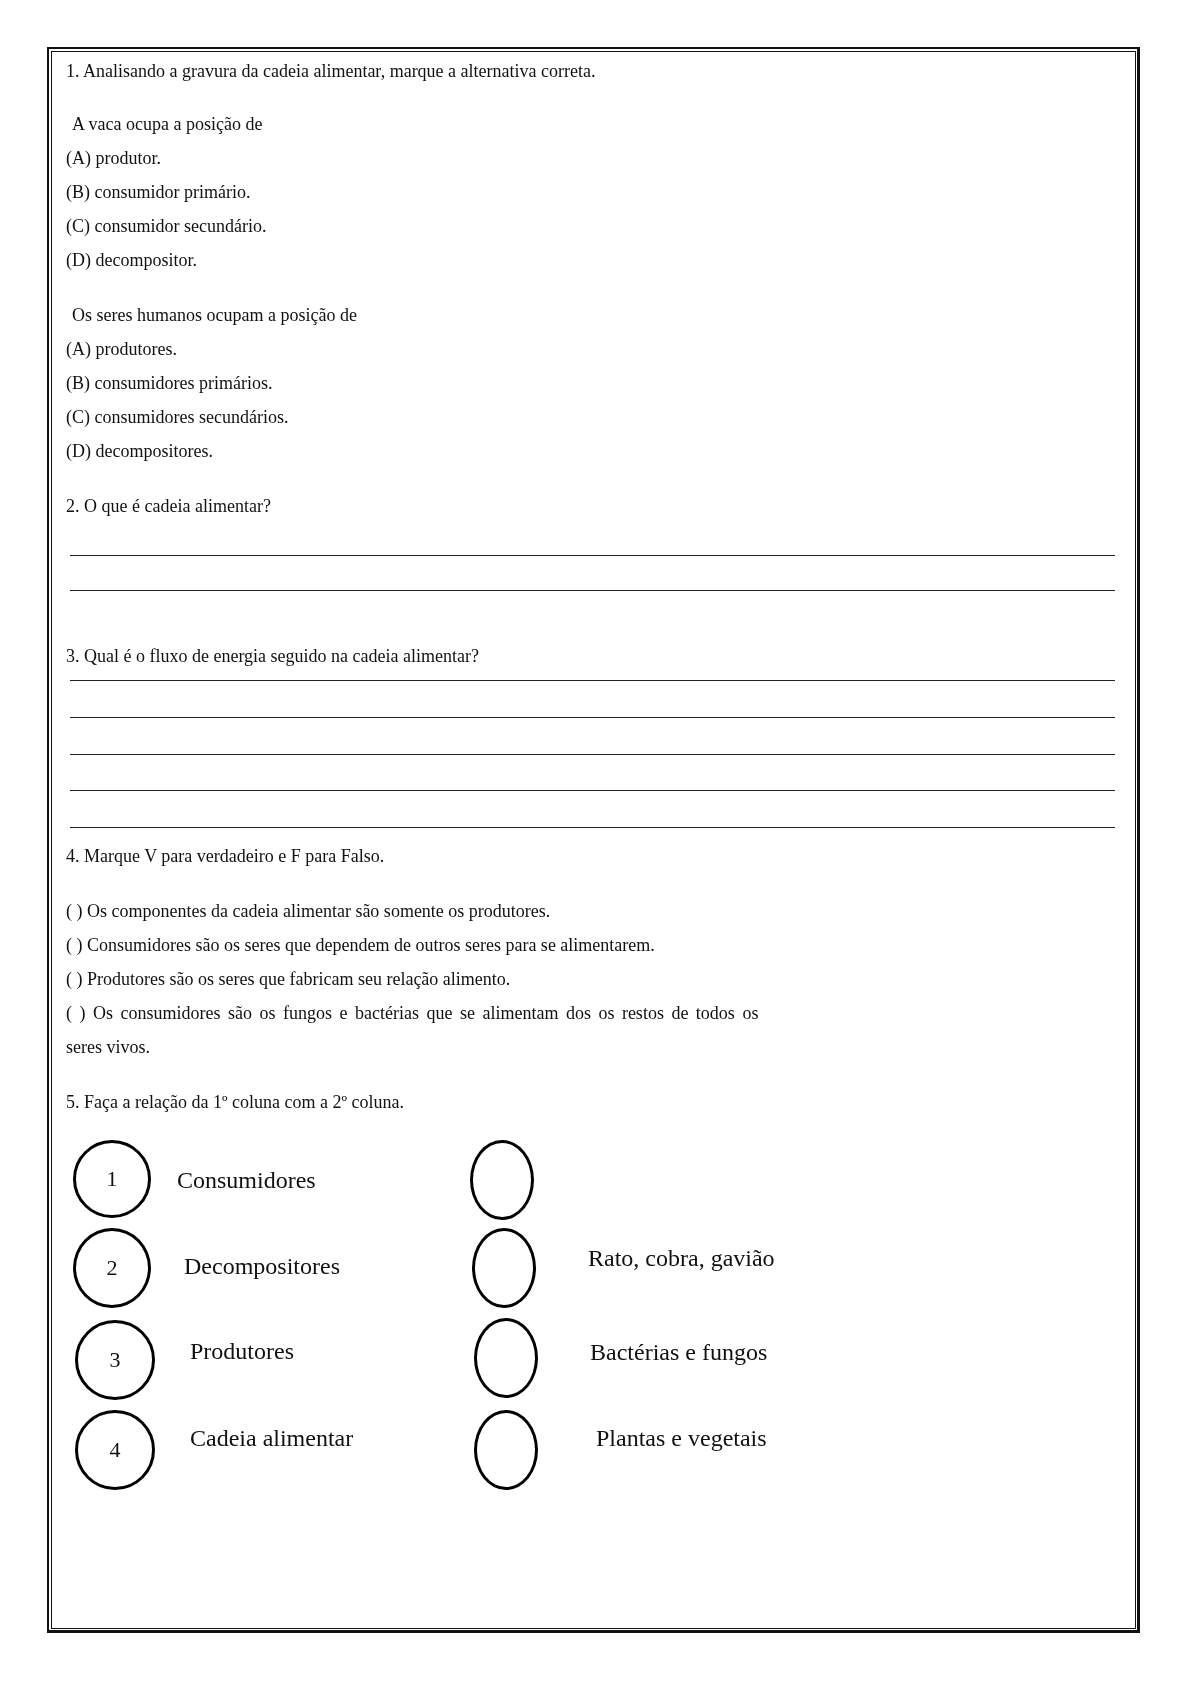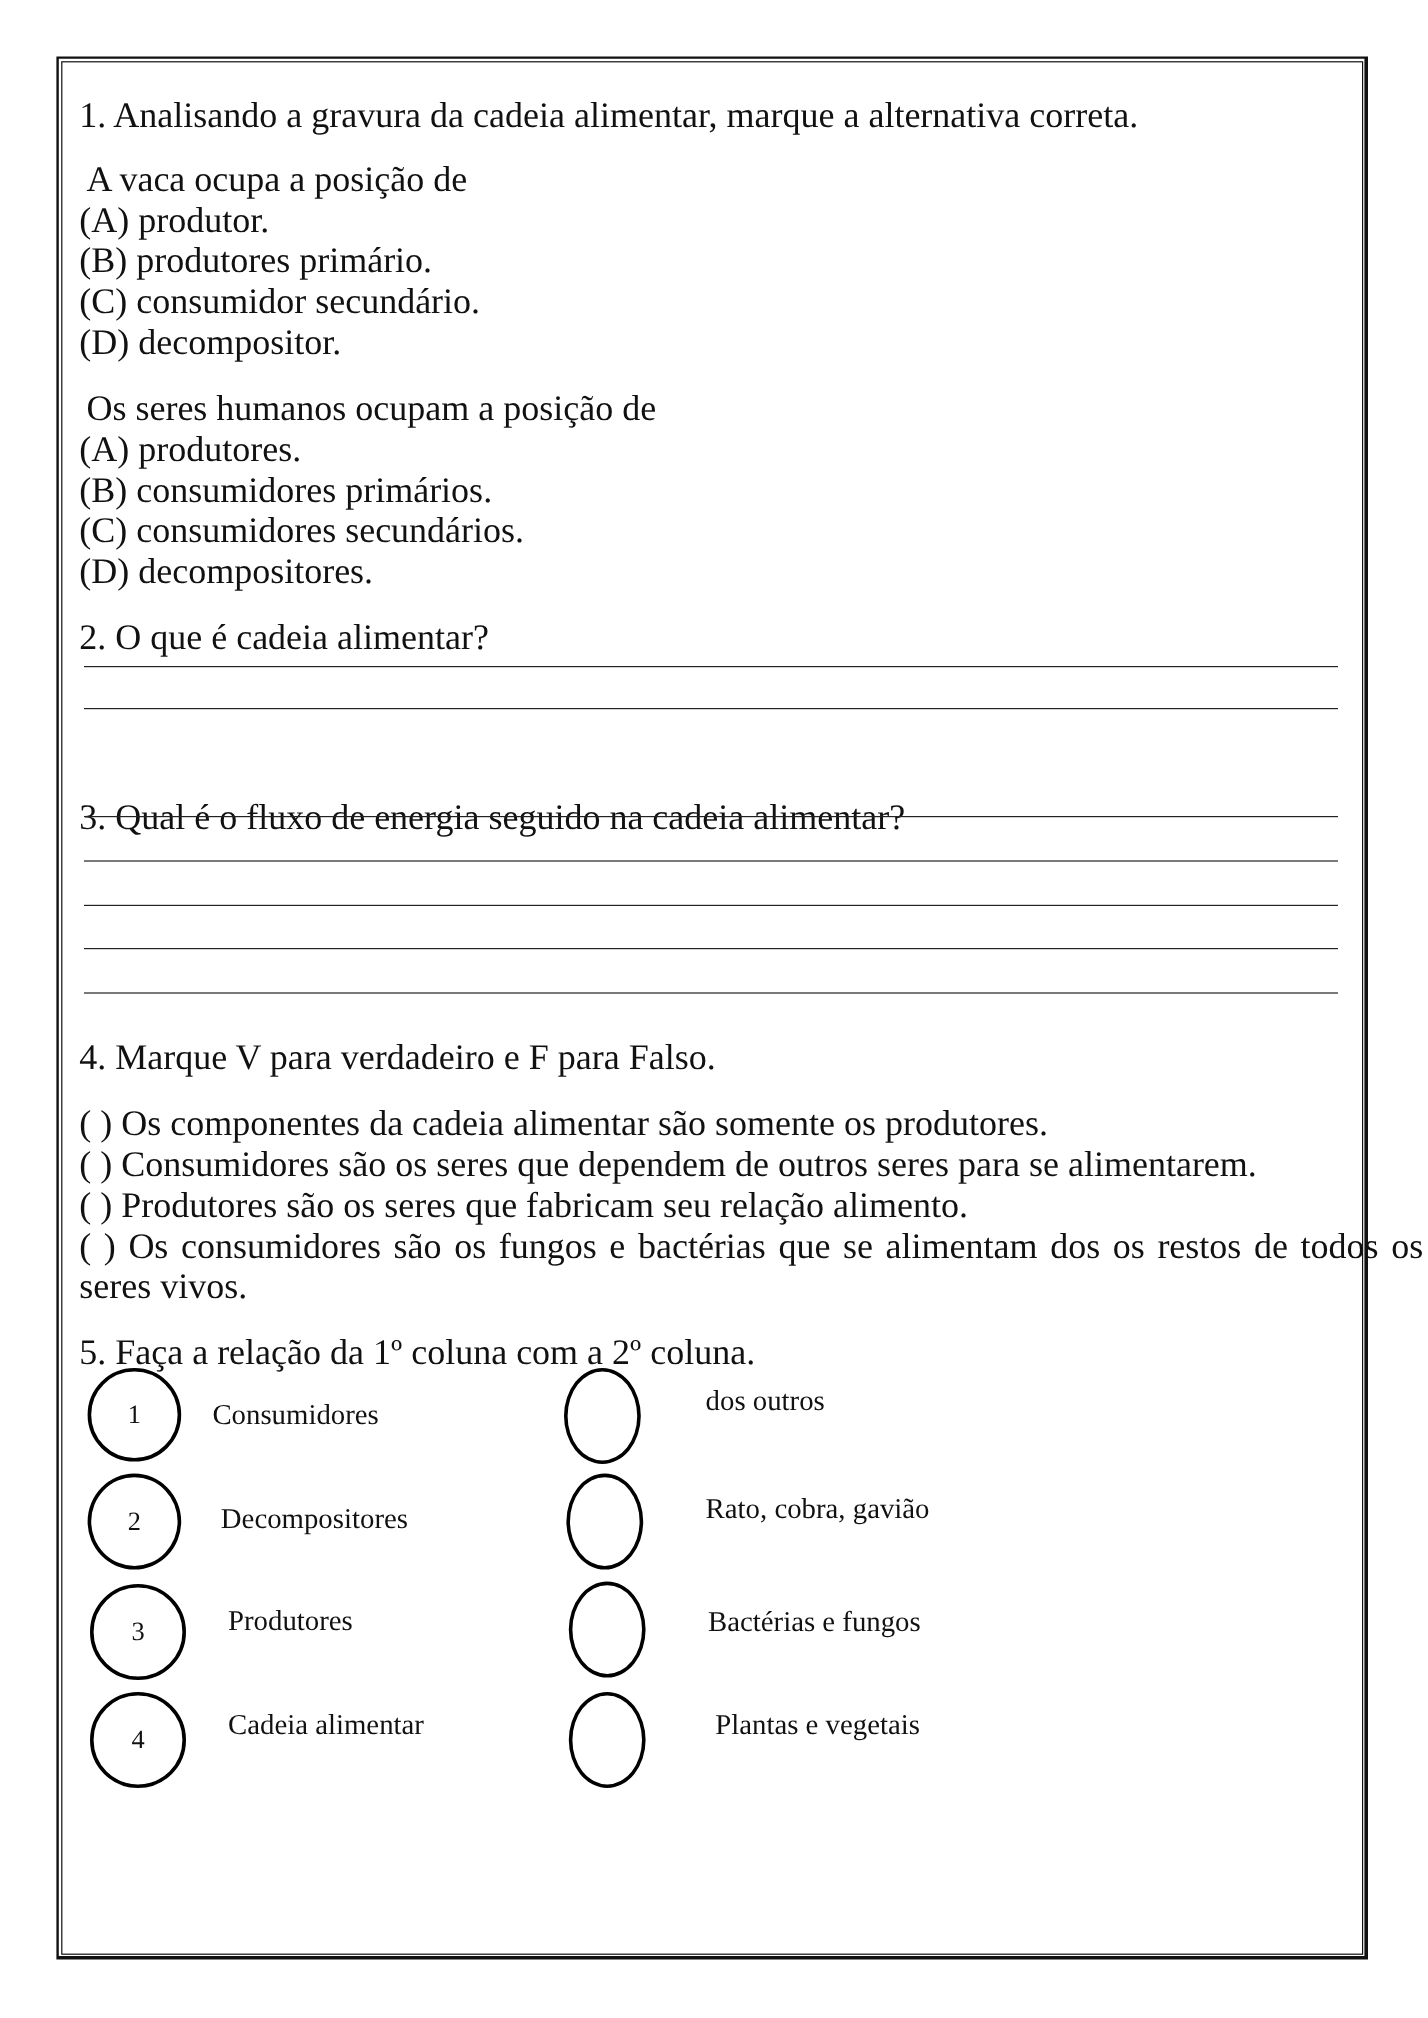--- a/index.html
+++ b/index.html
@@ -2,37 +2,37 @@
 <html><head>
   <meta charset="utf-8">
   <style>
     html, body { margin: 0; padding: 0; background: #ffffff; }
     body { width: 1190px; height: 1682px; position: relative; overflow: hidden;
       font-family: "Liberation Serif", "DejaVu Serif", serif; color: #111; }
     .frame-outer { position: absolute; left: 47px; top: 47px; width: 1093px; height: 1586px;
       border: 2px solid #111; border-right-width: 3px; border-bottom-width: 3px; box-sizing: border-box; }
     .frame-inner { position: absolute; left: 51px; top: 51px; width: 1085px; height: 1578px;
       border: 1px solid #111; box-sizing: border-box; }
-    .t { position: absolute; font-size: 30px; line-height: 1; white-space: nowrap; margin-top: 20px; }
+    .t { position: absolute; font-size: 18px; line-height: 1; white-space: nowrap; }
     .rule { position: absolute; left: 70px; width: 1045px; height: 0; border-top: 1.6px solid #222; }
     .circle { position: absolute; border: 3.5px solid #000; border-radius: 50%; box-sizing: border-box;
       display: flex; align-items: center; justify-content: center; font-size: 22px; }
     .match-label { position: absolute; font-size: 24px; line-height: 1.3; margin-left: 20px; }
   </style>
 </head>
 <body>
 
 <div class="frame-outer"></div>
 <div class="frame-inner"></div>
 
 <div class="t" style="left:66px; top:62px;">1. Analisando a gravura da cadeia alimentar, marque a alternativa correta.</div>
 
 <div class="t" style="left:72px; top:115px;">A vaca ocupa a posição de</div>
 <div class="t" style="left:66px; top:149px;">(A) produtor.</div>
-<div class="t" style="left:66px; top:183px;">(B) produtores primário.</div>
+<div class="t" style="left:66px; top:183px;">(B) consumidor primário.</div>
 <div class="t" style="left:66px; top:217px;">(C) consumidor secundário.</div>
 <div class="t" style="left:66px; top:251px;">(D) decompositor.</div>
 
 <div class="t" style="left:72px; top:306px;">Os seres humanos ocupam a posição de</div>
 <div class="t" style="left:66px; top:340px;">(A) produtores.</div>
 <div class="t" style="left:66px; top:374px;">(B) consumidores primários.</div>
 <div class="t" style="left:66px; top:408px;">(C) consumidores secundários.</div>
 <div class="t" style="left:66px; top:442px;">(D) decompositores.</div>
 
 <div class="t" style="left:66px; top:497px;">2. O que é cadeia alimentar?</div>
@@ -62,21 +62,20 @@
 <div class="match-label" style="left:164px; top:1251px;">Decompositores</div>
 
 <div class="circle" style="left:75px; top:1320px; width:80px; height:80px;">3</div>
 <div class="match-label" style="left:170px; top:1336px;text-align:right;">Produtores</div>
 
 <div class="circle" style="left:75px; top:1410px; width:80px; height:80px;">4</div>
 <div class="match-label" style="left:170px; top:1423px;">Cadeia alimentar</div>
 
 <div class="circle" style="left:470px; top:1140px; width:64px; height:80px;"></div>
 <div class="match-label" style="left:568px; top:1152px; line-height:32px;">
-  <div>dos outros</div>
 </div>
 
 <div class="circle" style="left:472px; top:1228px; width:64px; height:80px;"></div>
 <div class="match-label" style="left:568px; top:1243px;">Rato, cobra, gavião</div>
 
 <div class="circle" style="left:474px; top:1318px; width:64px; height:80px;"></div>
 <div class="match-label" style="left:570px; top:1337px;">Bactérias e fungos</div>
 
 <div class="circle" style="left:474px; top:1410px; width:64px; height:80px;"></div>
 <div class="match-label" style="left:576px; top:1423px;">Plantas e vegetais</div>

